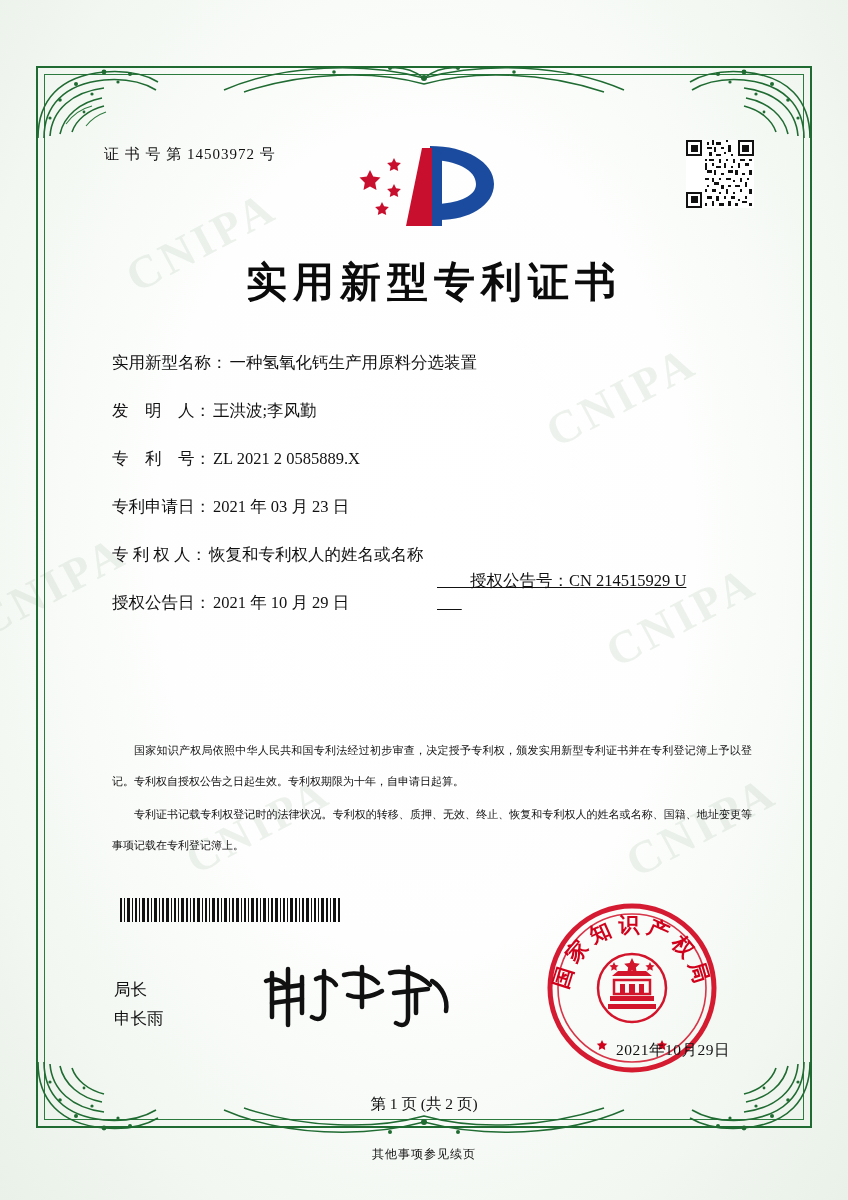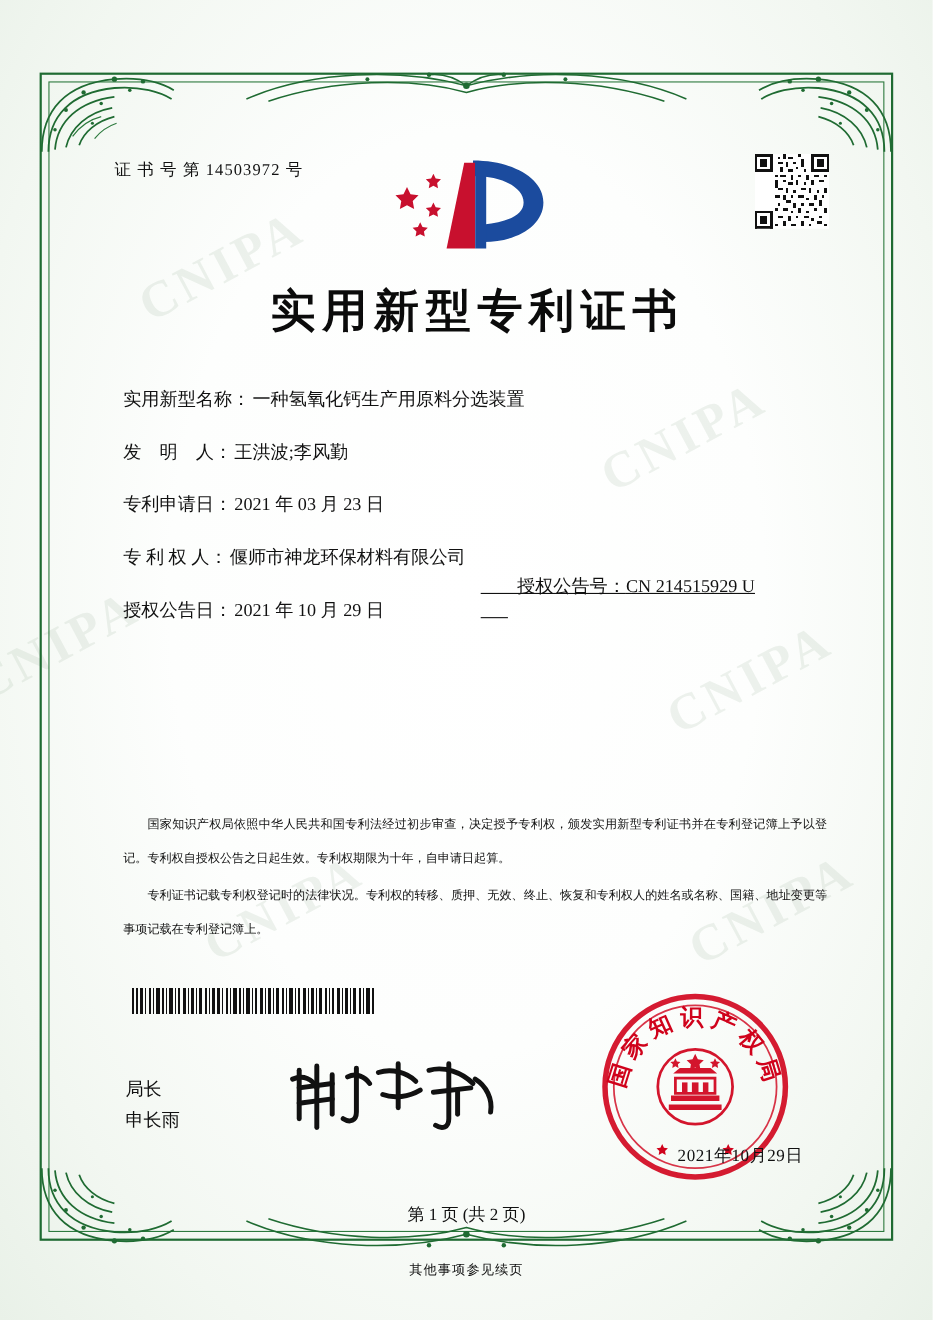--- a/index.html
+++ b/index.html
@@ -495,26 +495,30 @@
   <div class="fields">
     <div class="field-row">
       <span class="field-label">实用新型名称：</span>
       <span class="field-value">一种氢氧化钙生产用原料分选装置</span>
     </div>
     <div class="field-row">
       <span class="field-label">发    明    人：</span>
       <span class="field-value">王洪波;李风勤</span>
     </div>
     <div class="field-row">
+      <span class="field-label">专    利    号：</span>
+      <span class="field-value">ZL 2021 2 0585889.X</span>
+    </div>
+    <div class="field-row">
       <span class="field-label">专利申请日：</span>
       <span class="field-value">2021 年 03 月 23 日</span>
     </div>
     <div class="field-row">
       <span class="field-label">专 利 权 人：</span>
-      <span class="field-value">偃师市神龙环保材料有限公司</span>
+      <span class="field-value">恢复和专利权人的姓名或名称</span>
     </div>
     <div class="field-row two-col">
       <span class="field-label">授权公告日：</span>
       <span class="field-value">2021 年 10 月 29 日</span>
       <span class="second-label">
         <span>授权公告号：</span><span class="second-value">CN 214515929 U</span>
       </span>
     </div>
   </div>
 

